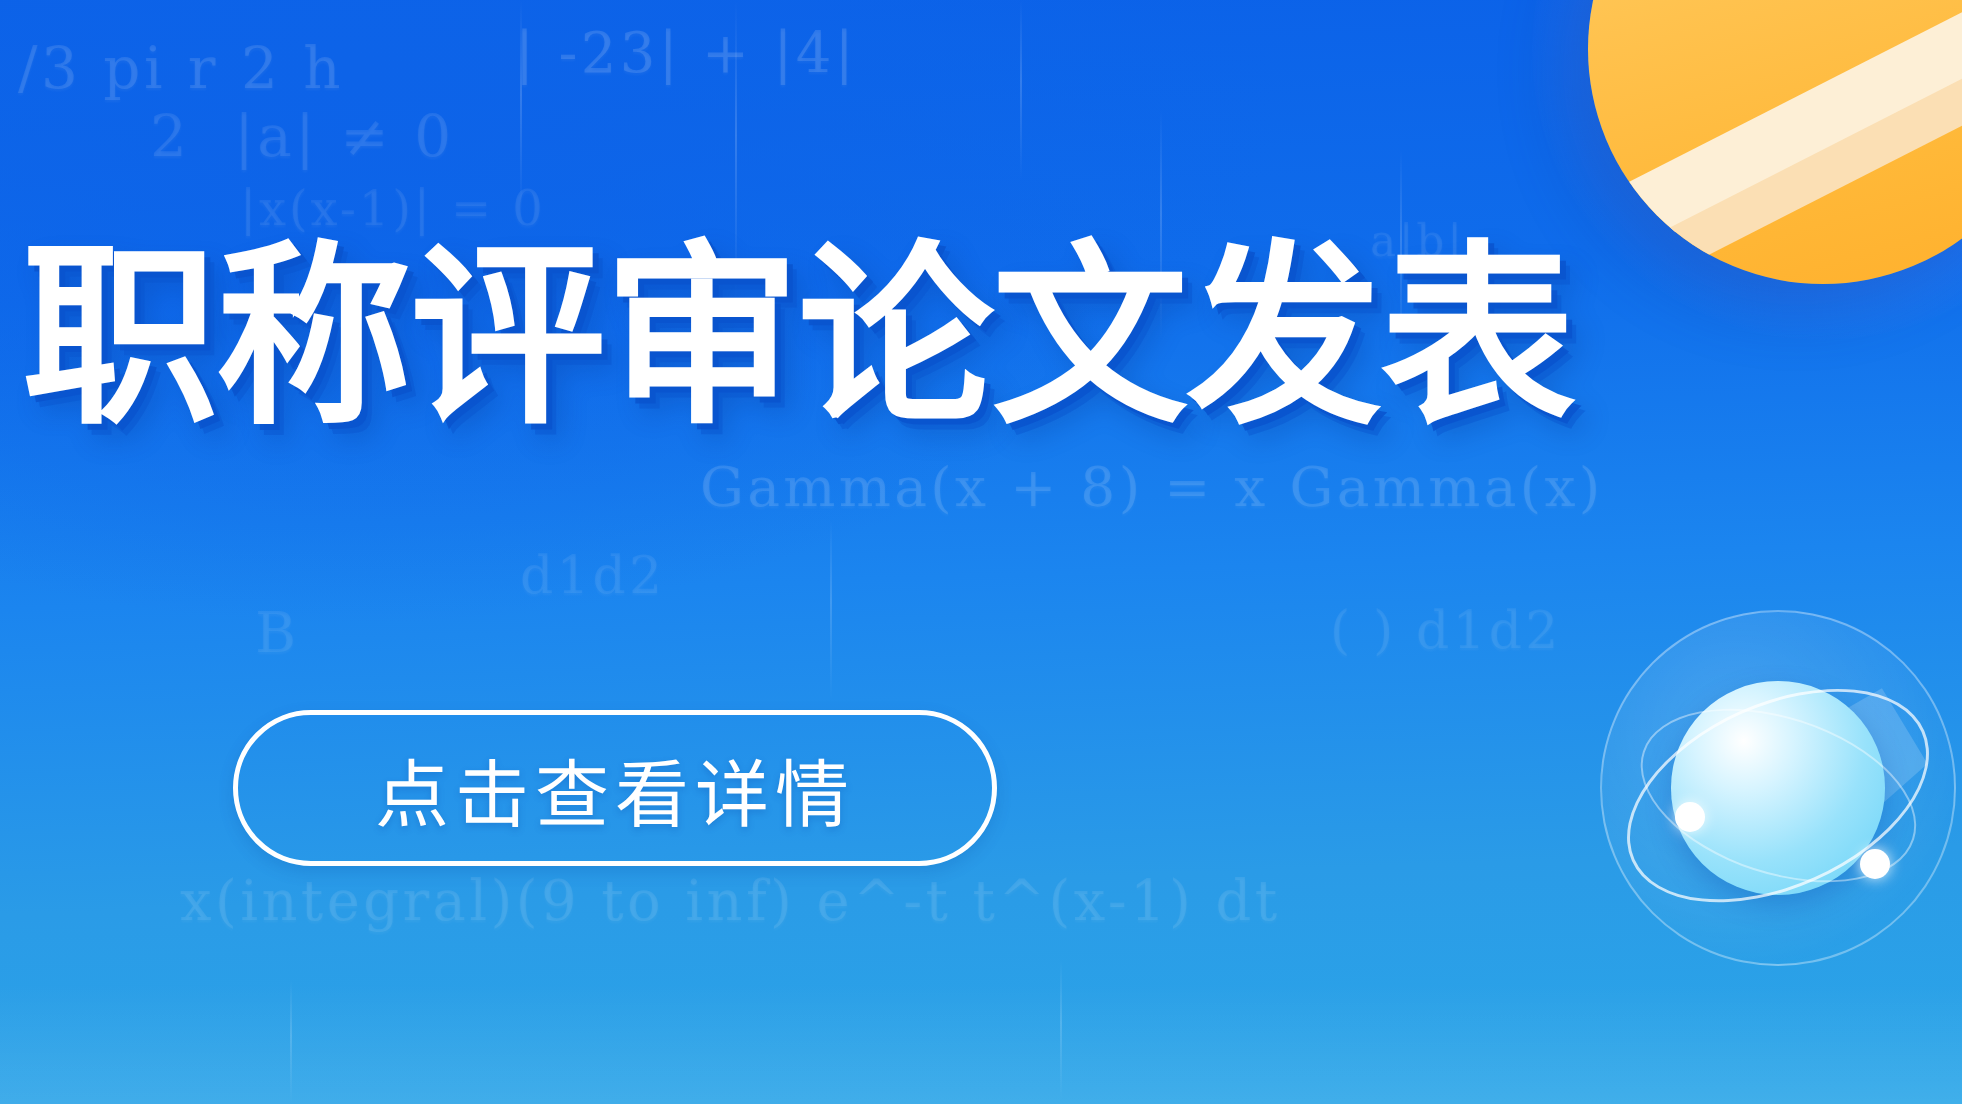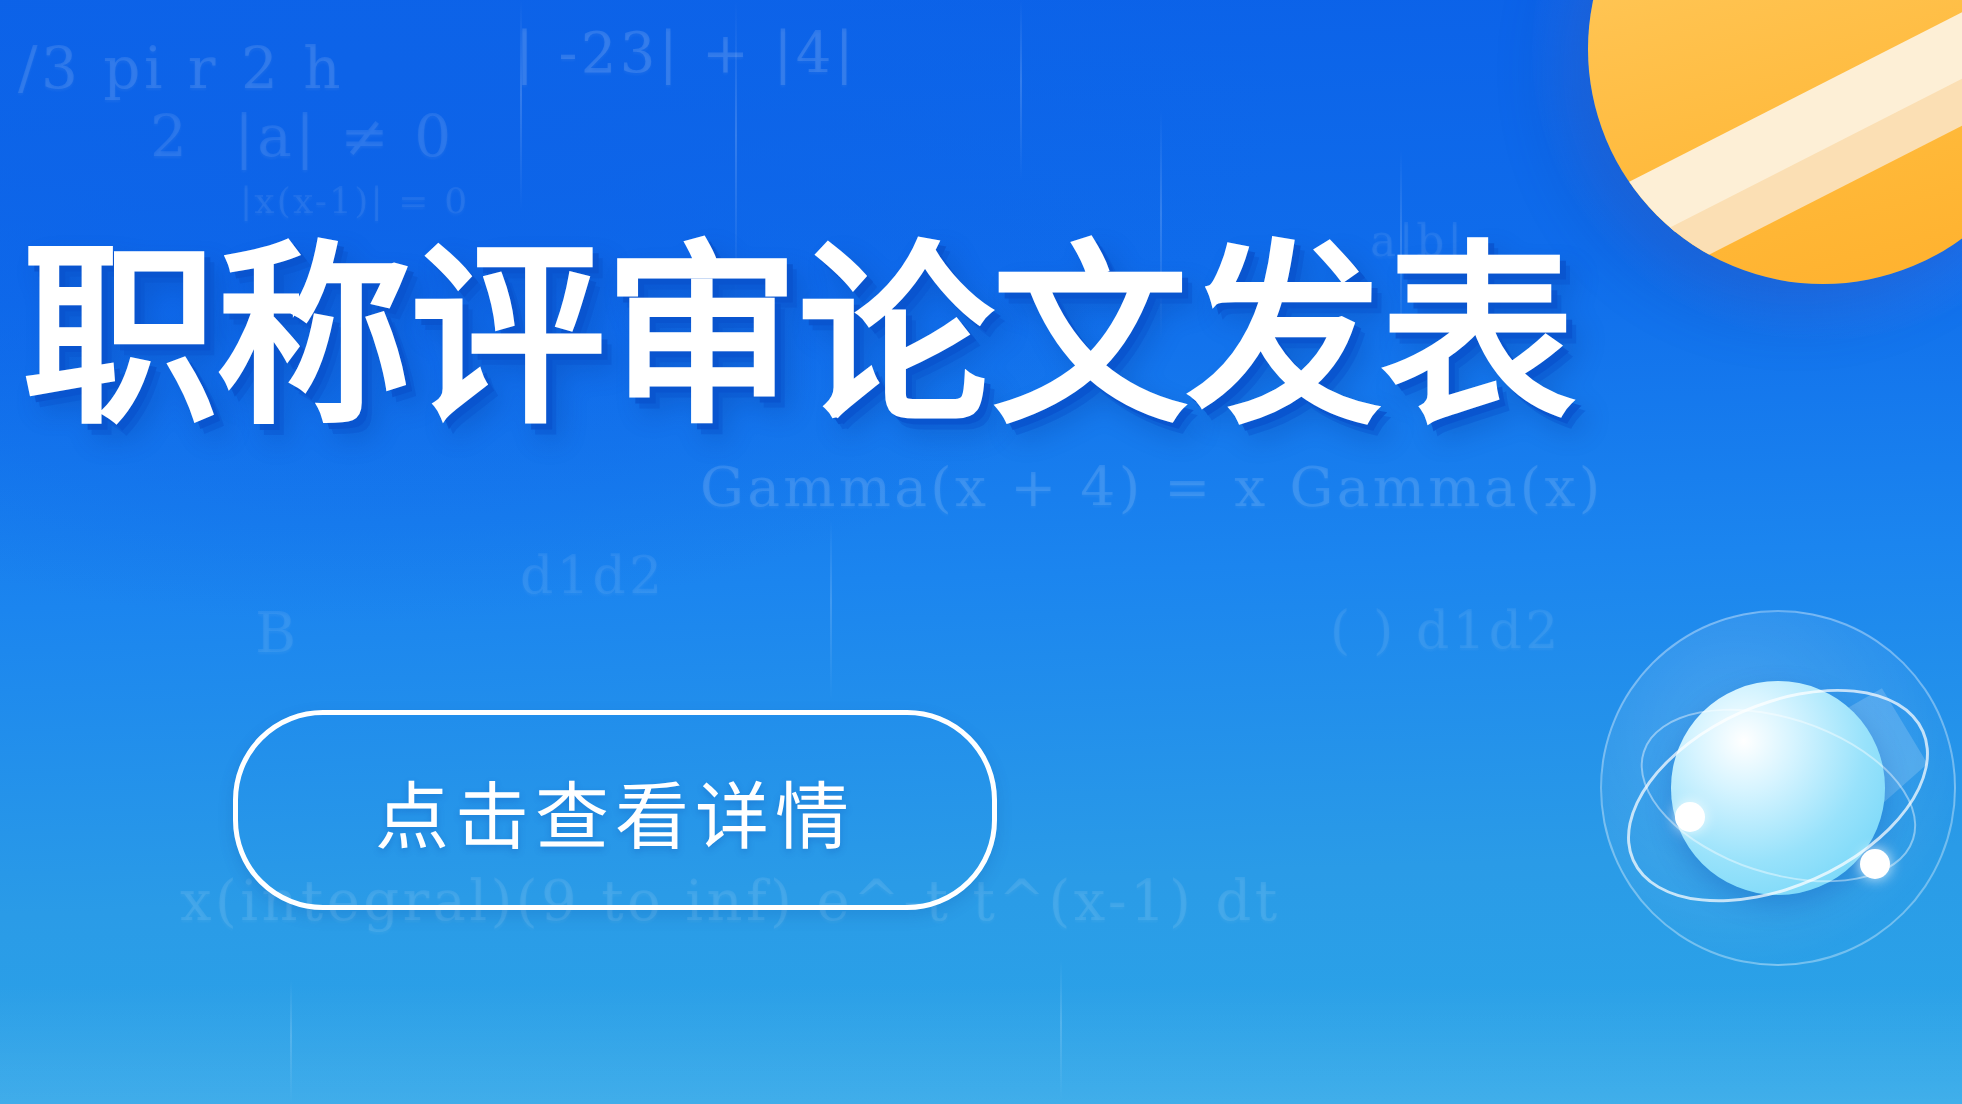--- a/index.html
+++ b/index.html
@@ -24,21 +24,21 @@
     font-family:"DejaVu Serif","Liberation Serif",serif;
     white-space:pre;
     letter-spacing:.06em;
     text-shadow:0 2px 3px rgba(255,255,255,.05);
     pointer-events:none;
     user-select:none;
   }
   .wm-1{left:18px;  top:34px;  font-size:58px;}
   .wm-2{left:150px; top:102px;  font-size:58px; color:rgba(255,255,255,0.09);}
   .wm-3{left:515px; top:20px;  font-size:56px; color:rgba(255,255,255,0.13);}
-  .wm-4{left:240px; top:180px; font-size:36px; color:rgba(255,255,255,0.07);}
+  .wm-4{left:240px; top:180px; font-size:48px; color:rgba(255,255,255,0.07);}
   .wm-5{left:700px; top:455px; font-size:55px; color:rgba(255,255,255,0.12);}
   .wm-6{left:520px; top:545px; font-size:52px; color:rgba(255,255,255,0.07);}
   .wm-7{left:255px; top:600px; font-size:56px; color:rgba(255,255,255,0.07);}
   .wm-8{left:180px; top:868px; font-size:56px; color:rgba(255,255,255,0.085);}
   .wm-9{left:1330px;top:600px; font-size:52px; color:rgba(255,255,255,0.07);}
   .wm-10{left:1370px;top:215px;font-size:44px; color:rgba(255,255,255,0.07);}
 
   
   .streak{position:absolute;width:2px;background:linear-gradient(180deg,rgba(255,255,255,0) 0%,rgba(255,255,255,.16) 45%,rgba(255,255,255,0) 100%);pointer-events:none;}
 
@@ -132,21 +132,21 @@
     text-shadow:
        6px 6px 0   rgba(9,84,206,.85),
       10px 11px 0  rgba(9,84,206,.45),
       14px 16px 26px rgba(6,58,152,.30);
   }
 
   
   .cta{
     position:absolute;
     left:233px; top:710px;
-    width:764px; height:200px;
+    width:764px; height:156px;
     border:5px solid #ffffff;
     border-radius:90px;
     display:flex;
     align-items:center;
     justify-content:center;
     background:transparent;
     box-shadow:0 6px 16px rgba(8,62,150,.16);
     cursor:pointer;
   }
   .cta-label{
@@ -168,21 +168,21 @@
 </style>
 </head>
 <body>
 
 <div class="banner">
 
   <div class="wm wm-1">/3 pi r 2 h</div>
   <div class="wm wm-2">2  |a| ≠ 0</div>
   <div class="wm wm-3">| -23| + |4|</div>
   <div class="wm wm-4">|x(x-1)| = 0</div>
-  <div class="wm wm-5">Gamma(x + 4) = x Gamma(x)</div>
+  <div class="wm wm-5">Gamma(x + 8) = x Gamma(x)</div>
   <div class="wm wm-6">d1d2</div>
   <div class="wm wm-7">B</div>
   <div class="wm wm-8">x(integral)(9 to inf) e^-t t^(x-1) dt</div>
   <div class="wm wm-9">( ) d1d2</div>
   <div class="wm wm-10">a|b|</div>
 
   <div class="streak" style="left:520px;  top:0;    height:210px;"></div>
   <div class="streak" style="left:735px;  top:0;    height:300px;"></div>
   <div class="streak" style="left:1020px; top:0;    height:180px;"></div>
   <div class="streak" style="left:1160px; top:110px;height:230px;"></div>

